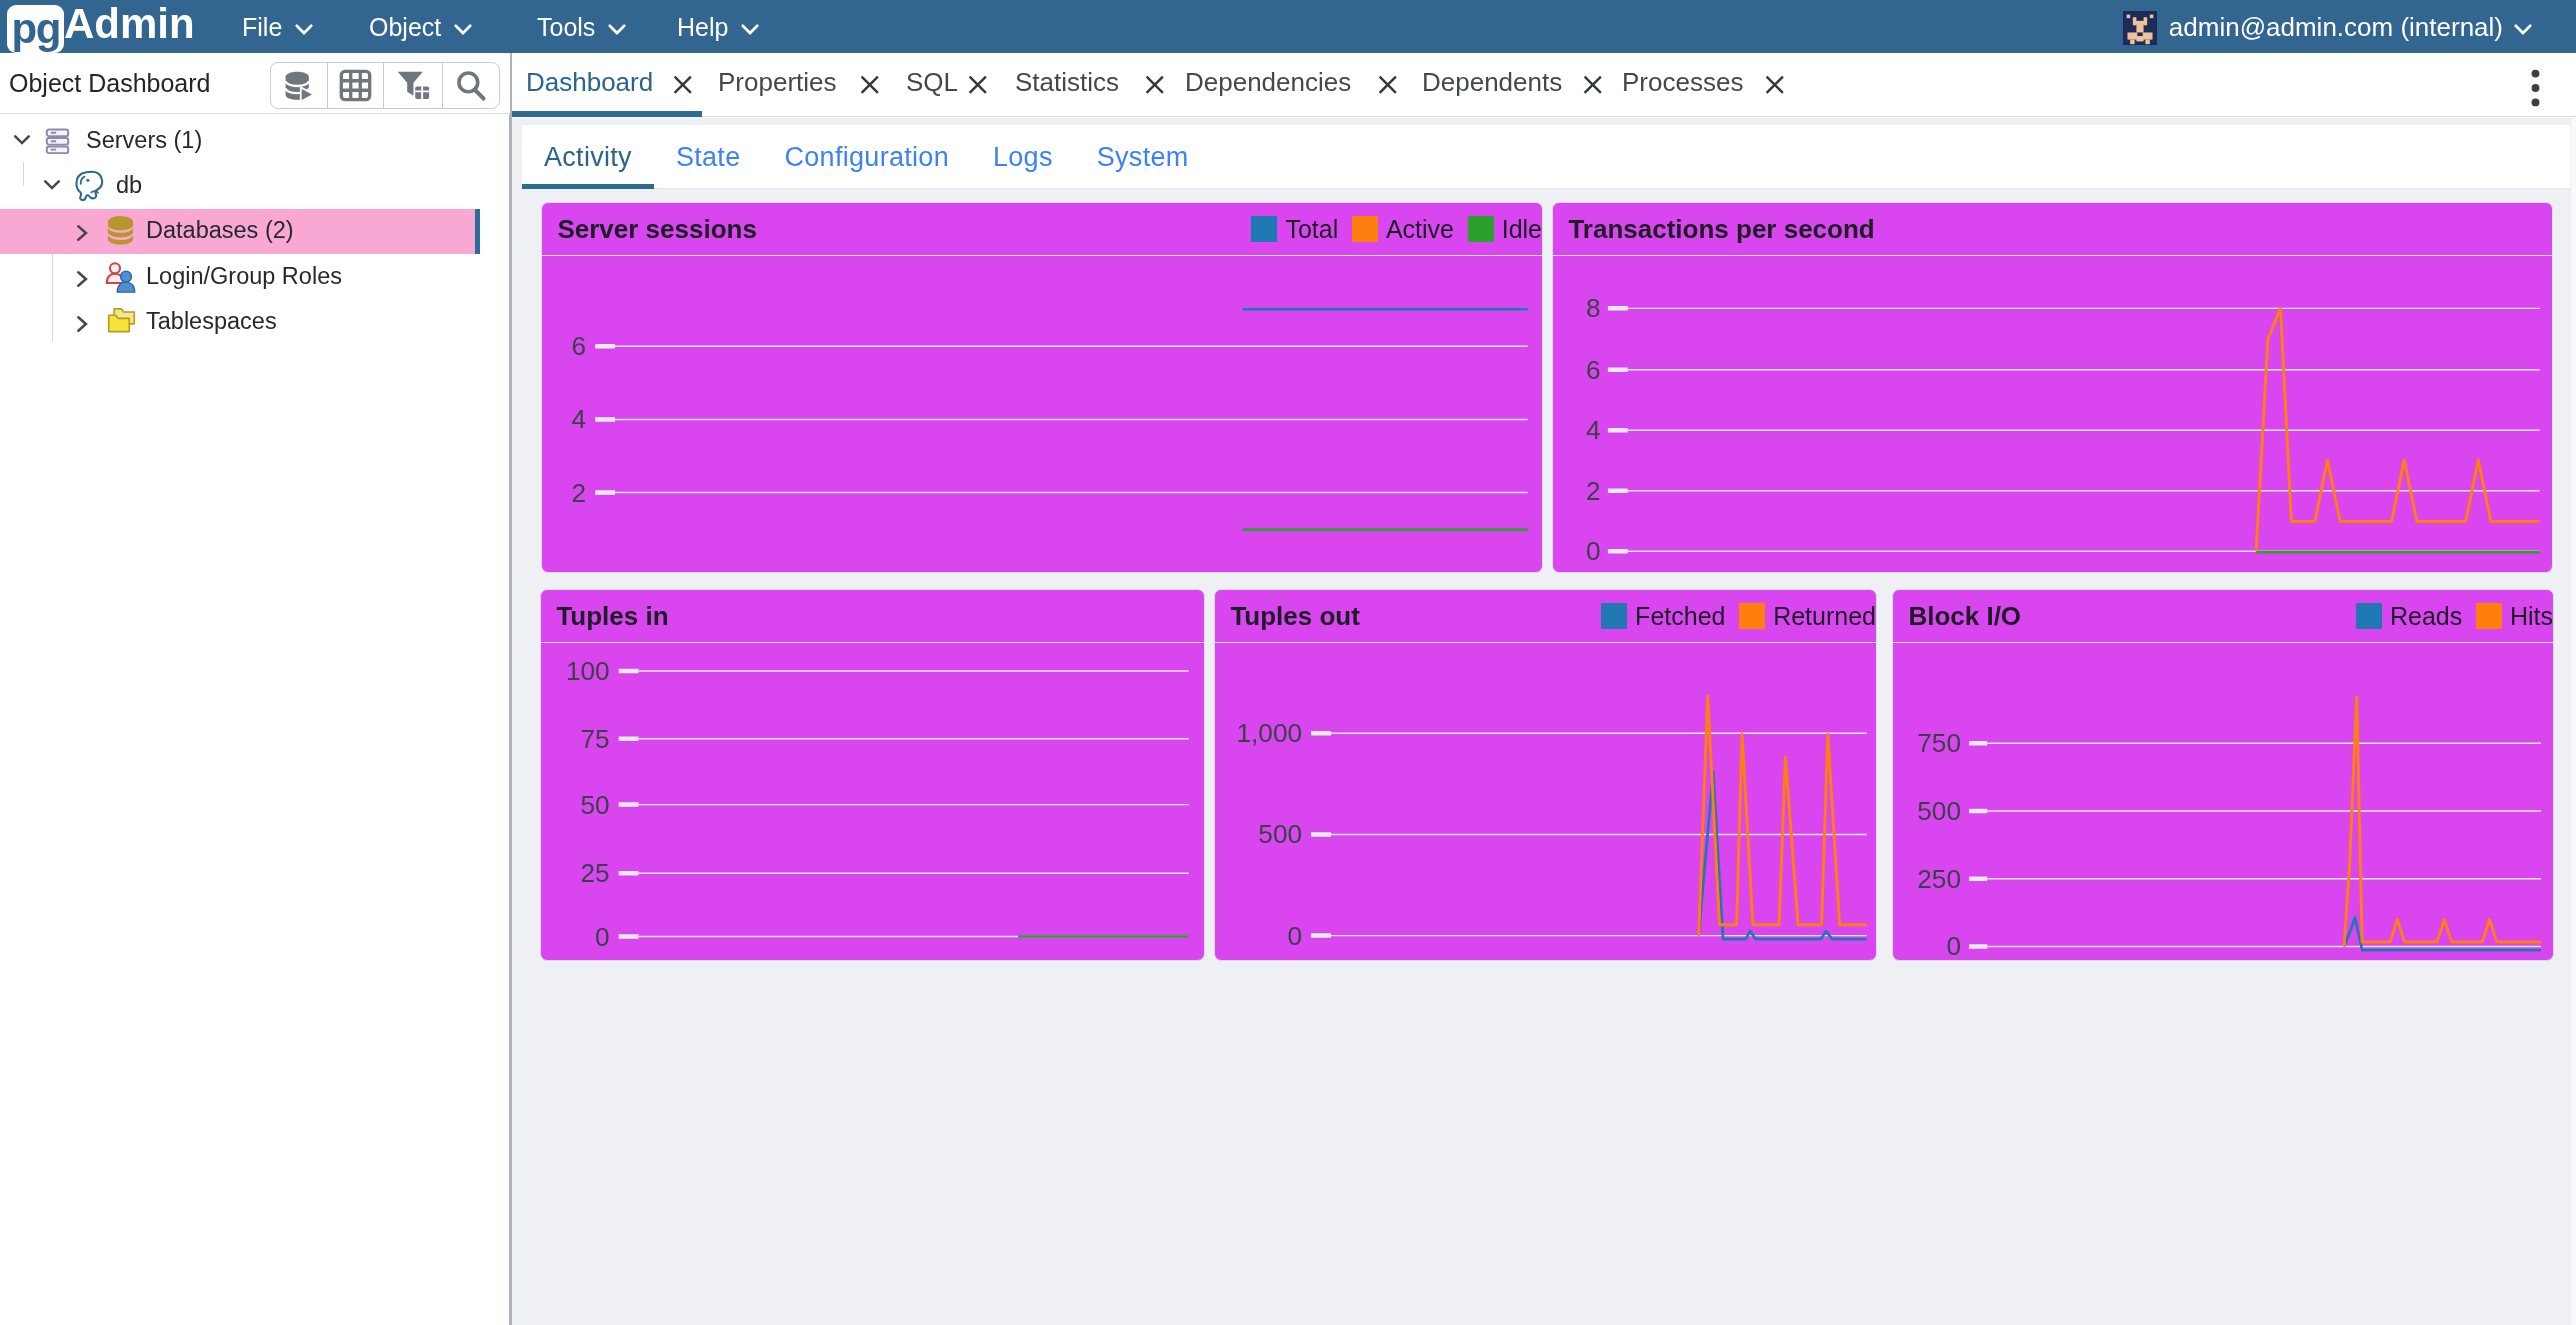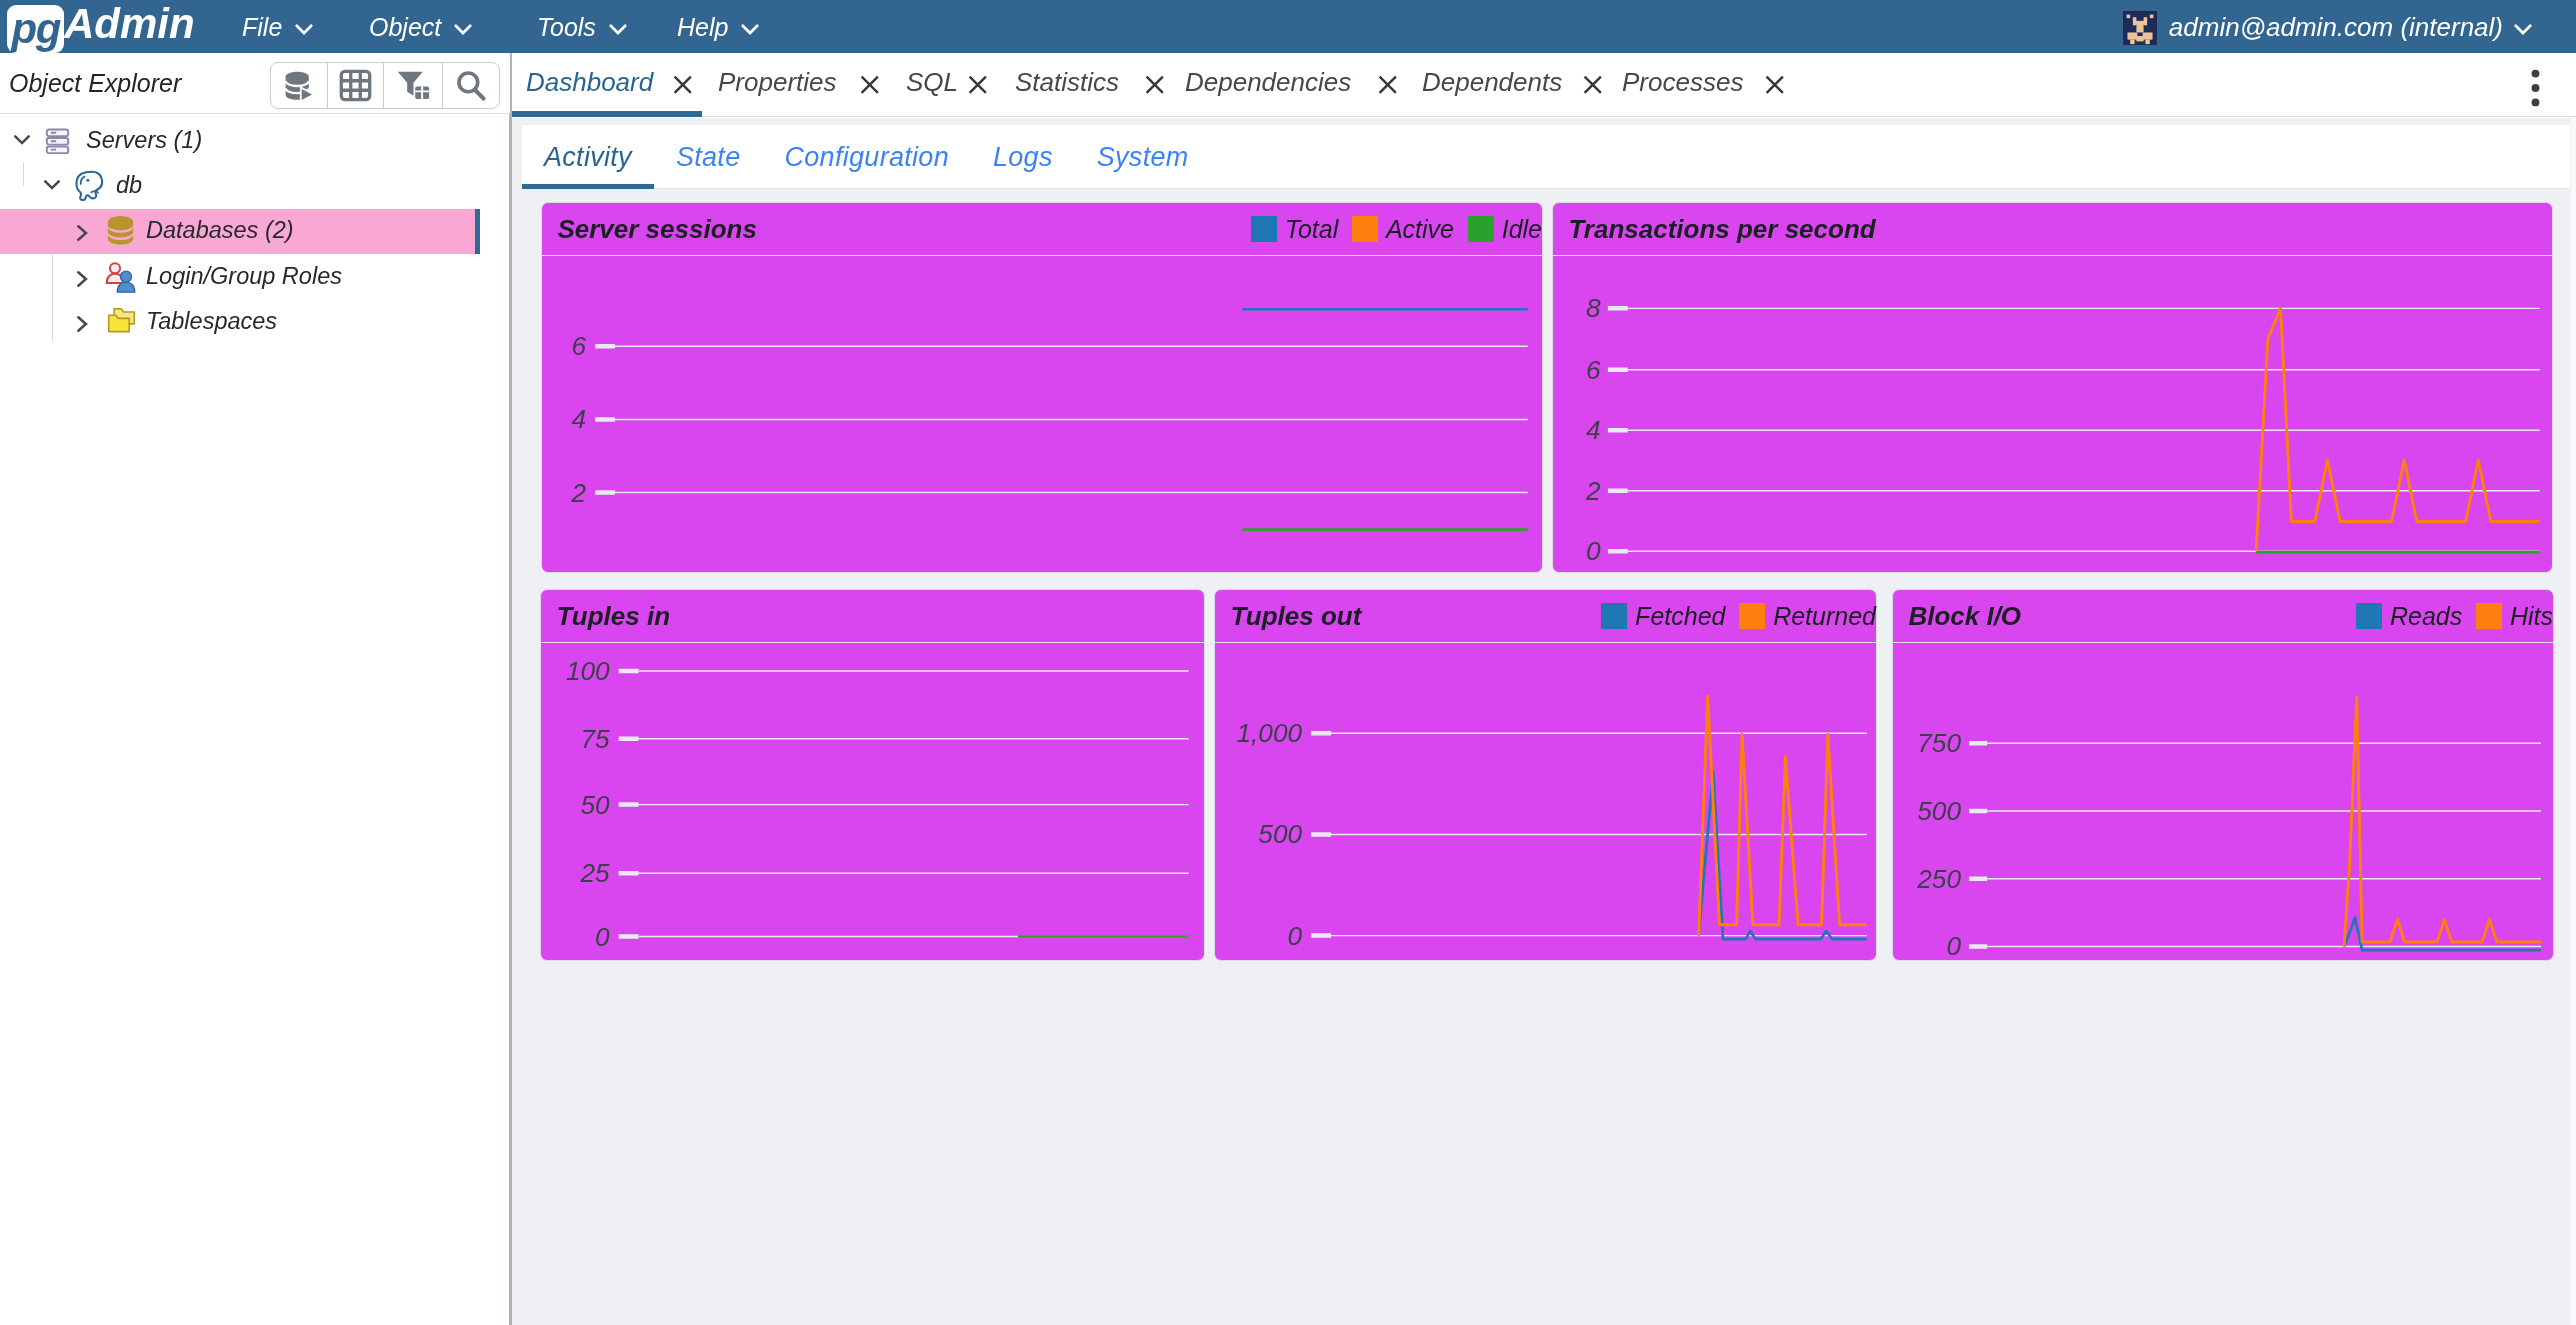--- a/index.html
+++ b/index.html
@@ -1,18 +1,18 @@
 <!DOCTYPE html>
 <html style="font-size:14.5px"><head>
 <meta charset="utf-8">
 <style>
   * { margin:0; padding:0; box-sizing:border-box; }
   html,body { width:2576px; height:1325px; overflow:hidden; background:#fff;
     font-family:"Liberation Sans", sans-serif; }
-  #page { position:relative; width:2576px; height:935px;font-style:italic; }
+  #page { position:relative; width:2576px; height:935px; }
   .abs { position:absolute; }
 
   
   #hdr { left:0; top:0; width:2576px; height:53px; background:#326690; }
   #logo-box { left:7.2px; top:4.5px; width:57px; height:48px; background:#fff; border-radius:9px;
     color:#326690; font-weight:bold; font-size:42px; text-align:center; line-height:47px; letter-spacing:-1.4px;}
   #logo-admin { left:64px; top:-2.7px; height:53px; line-height:53px; color:#fff; font-weight:bold; font-size:42px; letter-spacing:0px;}
   .menu-item { top:0; height:53px; line-height:55px; color:#fff; font-size:25px; }
   .mchev { display:inline-block; margin-left:11.8px; }
   #user { top:0; right:43px; height:53px; color:#fff; font-size:26px; line-height:55px;}
@@ -91,21 +91,21 @@
       </g>
     </svg>
   </div>
   <div id="user" class="abs">admin@admin.com (internal)<span class="mchev" style="margin-left:10px;"><svg width="20" height="12.7" viewBox="0 0 22 14">
           <path d="M3 3 L11 11 L19 3" stroke="#fff" stroke-width="3" fill="none" stroke-linecap="round"></path>
         </svg></span></div>
 
   <div id="sidebar" class="abs"></div>
   <div id="vdiv" class="abs"></div>
   <div id="oe-row" class="abs"></div>
-  <div id="oe-title" class="abs">Object Explorer</div>
+  <div id="oe-title" class="abs">Object Dashboard</div>
   <div id="btn-group" class="abs">
     <div class="tbtn">
         <svg width="34" height="34" viewBox="0 0 38 38">
           <g fill="#6f767d">
             <path d="M4 8.5 C4 5.5 9.8 3 17 3 C24.2 3 30 5.5 30 8.5 L30 29 C30 32 24.2 34.5 17 34.5 C9.8 34.5 4 32 4 29 Z"></path>
           </g>
           <g stroke="#ffffff" stroke-width="2.6" fill="none">
             <path d="M4 13.5 C4 16.5 9.8 19 17 19 C24.2 19 30 16.5 30 13.5"></path>
             <path d="M4 21.5 C4 24.5 9.8 27 17 27 C24.2 27 30 24.5 30 21.5"></path>
           </g>

